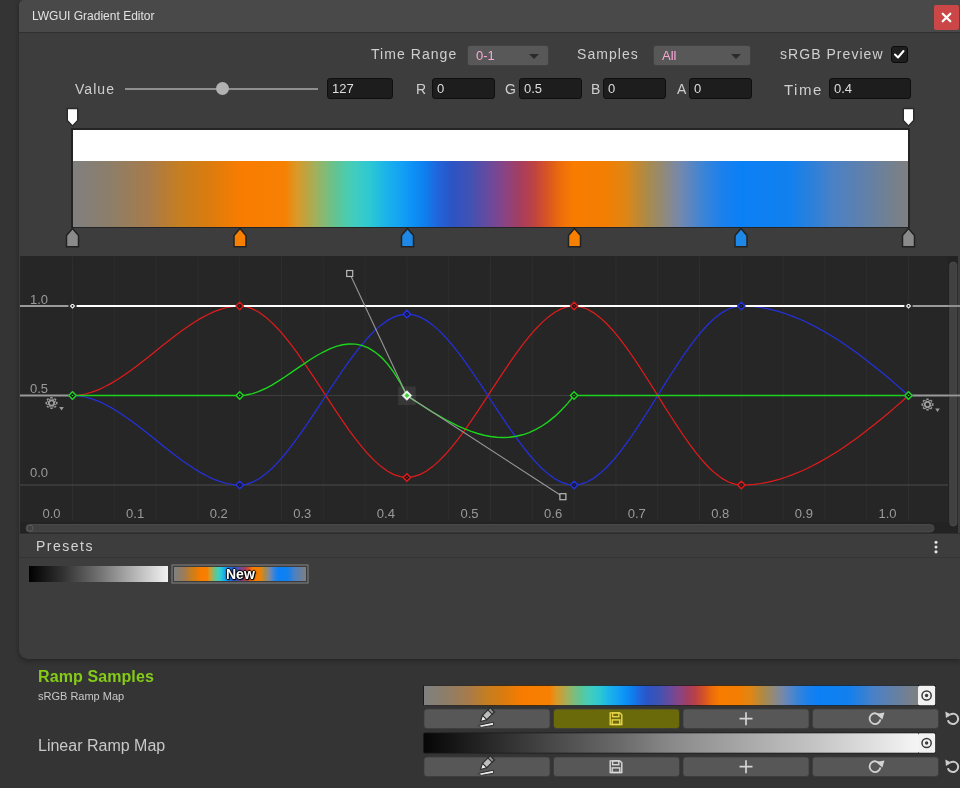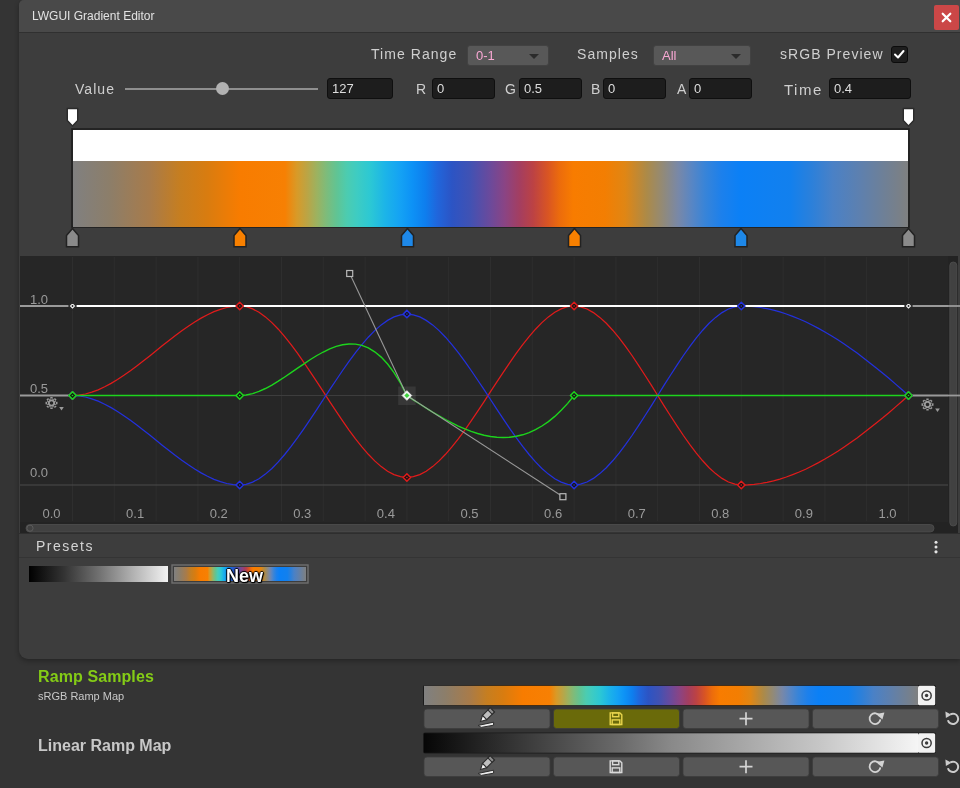--- a/index.html
+++ b/index.html
@@ -248,25 +248,25 @@
 <svg class="abs" style="left:930px; top:540px;" width="12" height="14">
 <circle cx="6" cy="2.2" r="1.5" fill="#e4e4e4"></circle>
     <circle cx="6" cy="7" r="1.5" fill="#e4e4e4"></circle>
     <circle cx="6" cy="11.8" r="1.6" fill="#e4e4e4"></circle>
   </svg>
 <svg class="abs" style="left:0px; top:560px;" width="960" height="30">
 <rect x="29" y="6" width="139" height="16" fill="url(#gpre)"></rect>
 <rect x="172" y="5" width="136" height="18" fill="none" stroke="#6f6f6f" stroke-width="1.4"></rect>
 <rect x="174" y="7" width="132" height="14" fill="url(#gg)"></rect>
 </svg>
-<div class="abs" style="left:226px; top:566px; color:#fff; font-weight:bold; font-size:18px; text-shadow:-1px 0 1px #000, 1px 0 1px #000, 0 -1px 1px #000, 0 1px 1px #000, 1px 1px 1px #000;">New</div>
+<div class="abs" style="left:226px; top:566px; color:#fff; font-weight:bold; font-size:14px; text-shadow:-1px 0 1px #000, 1px 0 1px #000, 0 -1px 1px #000, 0 1px 1px #000, 1px 1px 1px #000;">New</div>
 
 <div class="abs" style="left:38px; top:668px; color:#84cc16; font-size:16px; font-weight:bold; letter-spacing:0.1px;">Ramp Samples</div>
 <div class="abs" style="left:38px; top:690px; color:#c8c8c8; font-size:11px;">sRGB Ramp Map</div>
-<div class="abs" style="left:38px; top:737px; color:#c8c8c8; font-size:16px;font-weight:bold;">Linear Ramp Map</div>
+<div class="abs" style="left:38px; top:737px; color:#c8c8c8; font-size:16px;">Linear Ramp Map</div>
 <svg class="abs" style="left:0;top:660px" width="960" height="128">
 <g transform="translate(0,-660)">
 <rect x="423" y="685" width="513" height="21" rx="2" fill="#1a1a1a"></rect>
 <rect x="424" y="685.8" width="494" height="19.4" fill="url(#gg)"></rect>
 <rect x="918" y="685.8" width="17.2" height="19.4" rx="1.5" fill="#f2f2f2"></rect>
 <circle cx="926.6" cy="695.5" r="4.6" fill="none" stroke="#3b3b3b" stroke-width="1.5"></circle>
 <circle cx="926.6" cy="695.5" r="1.7" fill="#3b3b3b"></circle>
 <rect x="424" y="709" width="126" height="19.5" rx="3" fill="#575757" stroke="#3c3c3c" stroke-width="0.8"></rect>
       <rect x="553.5" y="709" width="126" height="19.5" rx="3" fill="#6a6a0a" stroke="#3c3c3c" stroke-width="0.8"></rect>
       <rect x="683" y="709" width="126" height="19.5" rx="3" fill="#575757" stroke="#3c3c3c" stroke-width="0.8"></rect>

